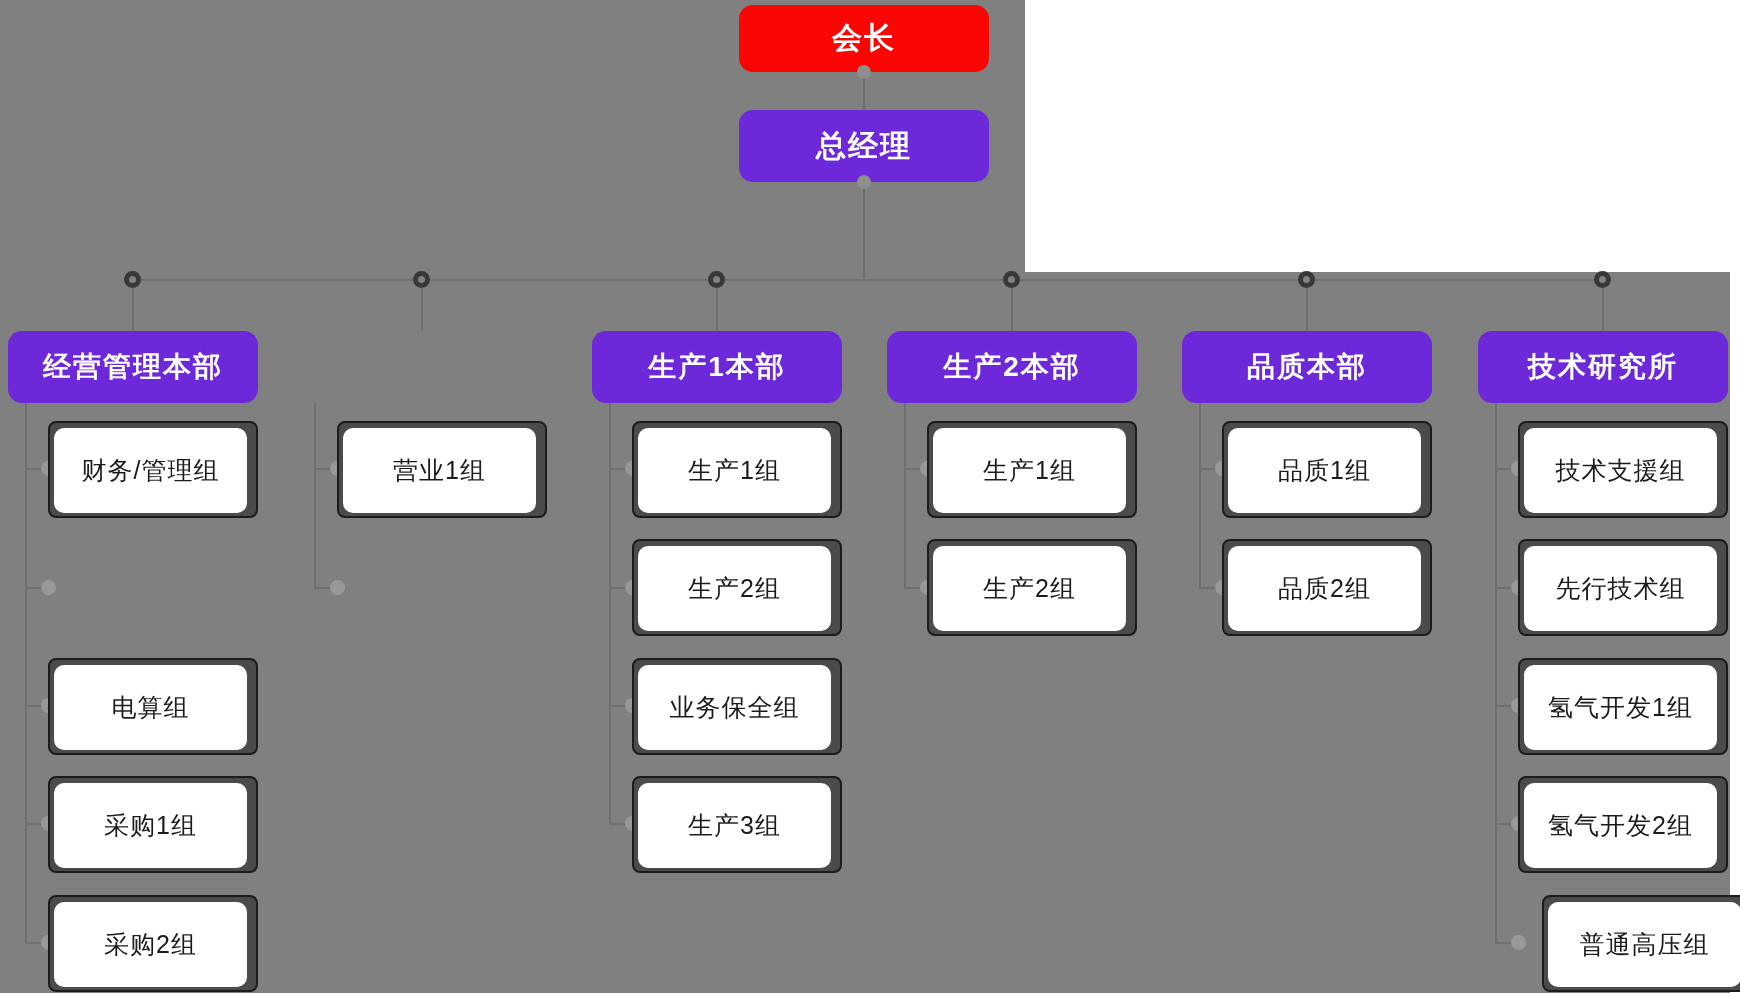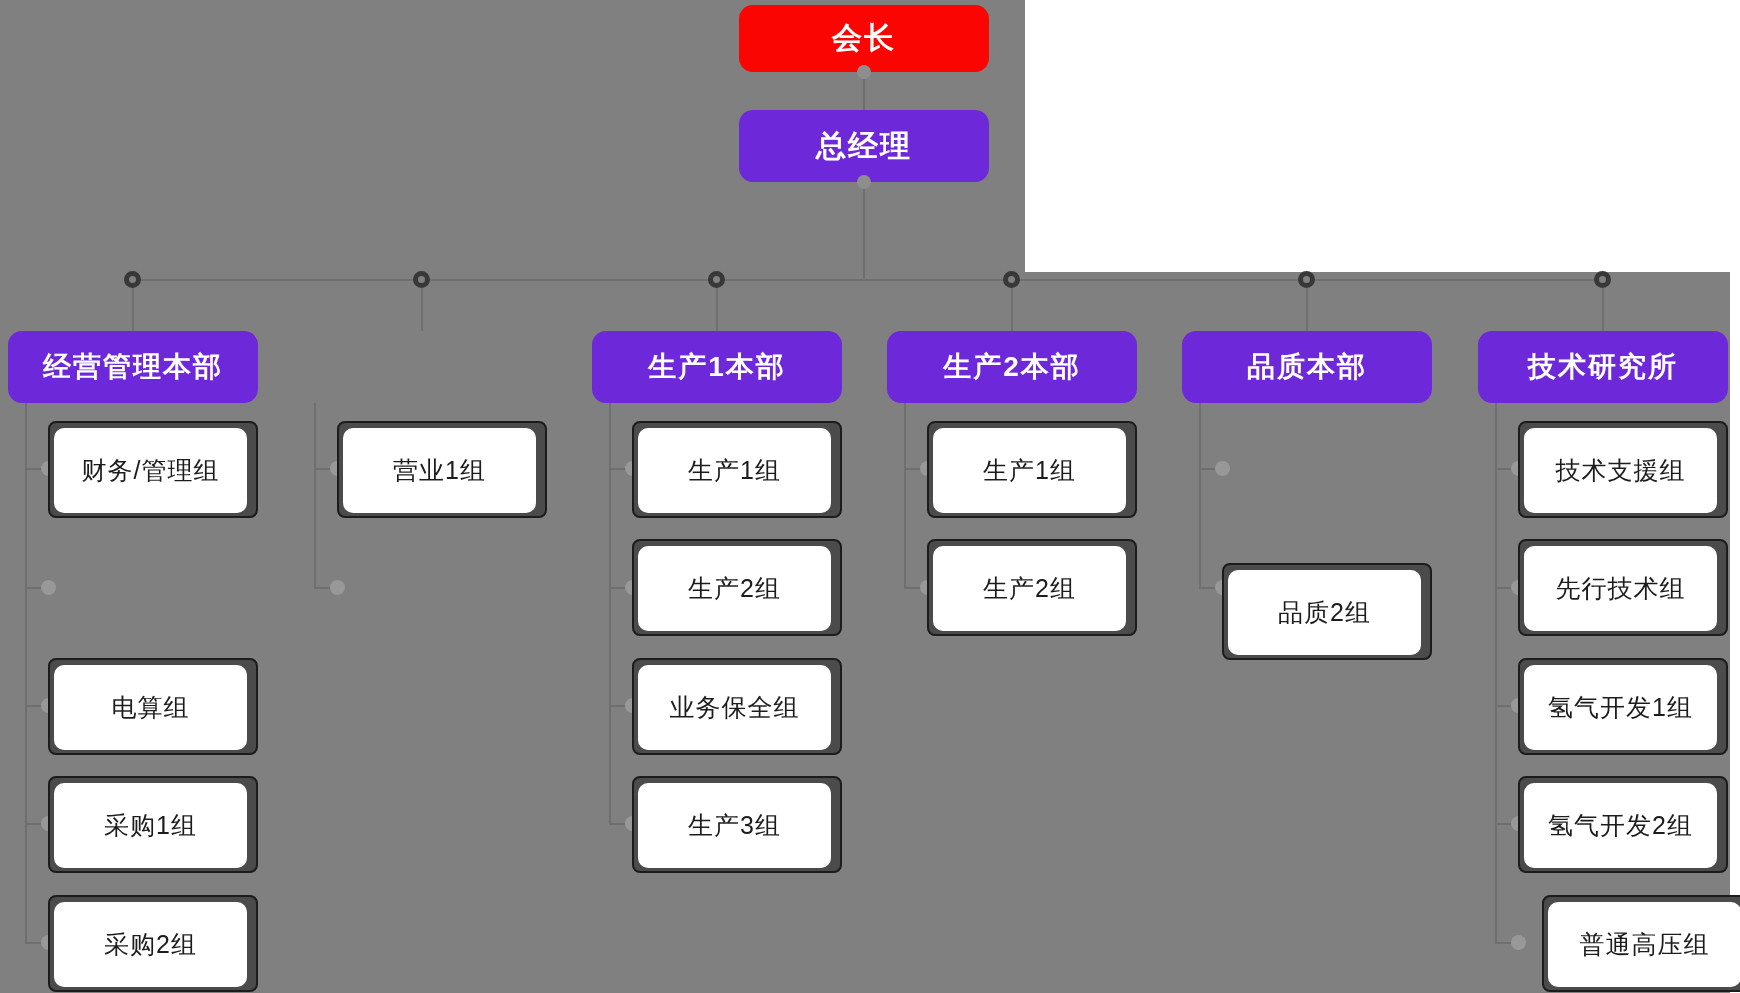--- a/index.html
+++ b/index.html
@@ -176,24 +176,29 @@
   <div class="column" style="left:1182px;">
     <div class="ring" style="left:116px;top:271px;"></div>
     <div class="line-v" style="left:124px;top:280px;height:51px;"></div>
     <div class="node-red header">
       <span>品质本部</span>
     </div>
     <div class="line-v" style="left:17px;top:403px;height:185px;"></div>
 
     <div class="line-h" style="left:17px;top:468px;width:24px;"></div>
     <div class="cdot" style="left:33px;top:461px;"></div>
-
-    <div class="line-h" style="left:17px;top:587px;width:24px;"></div>
-    <div class="cdot" style="left:33px;top:580px;"></div>
-    <div class="gframe" style="top:563px;">
+    <div class="gframe" style="top:421px;">
+      <div class="gbox">
+          <span>品质1组</span>
+        </div>
+    </div>
+
+    <div class="line-h" style="left:17px;top:587px;width:24px;"></div>
+    <div class="cdot" style="left:33px;top:580px;"></div>
+    <div class="gframe" style="top:539px;">
       <div class="gbox">
           <span>品质2组</span>
         </div>
     </div>
   </div>
 
   <div class="column" style="left:1478px;">
     <div class="ring" style="left:116px;top:271px;"></div>
     <div class="line-v" style="left:124px;top:280px;height:51px;"></div>
     <div class="node-red header">

